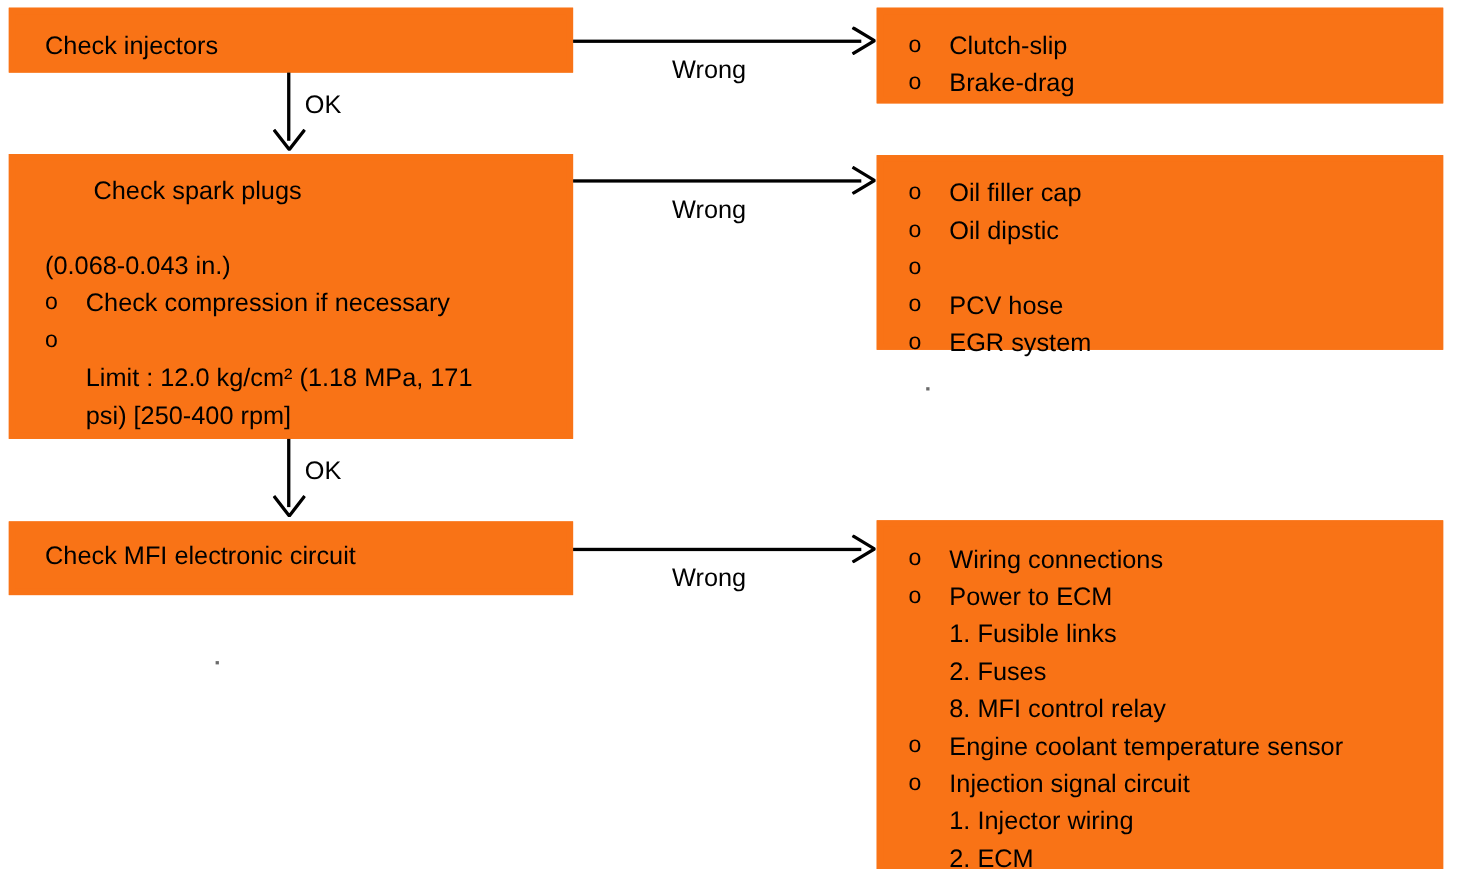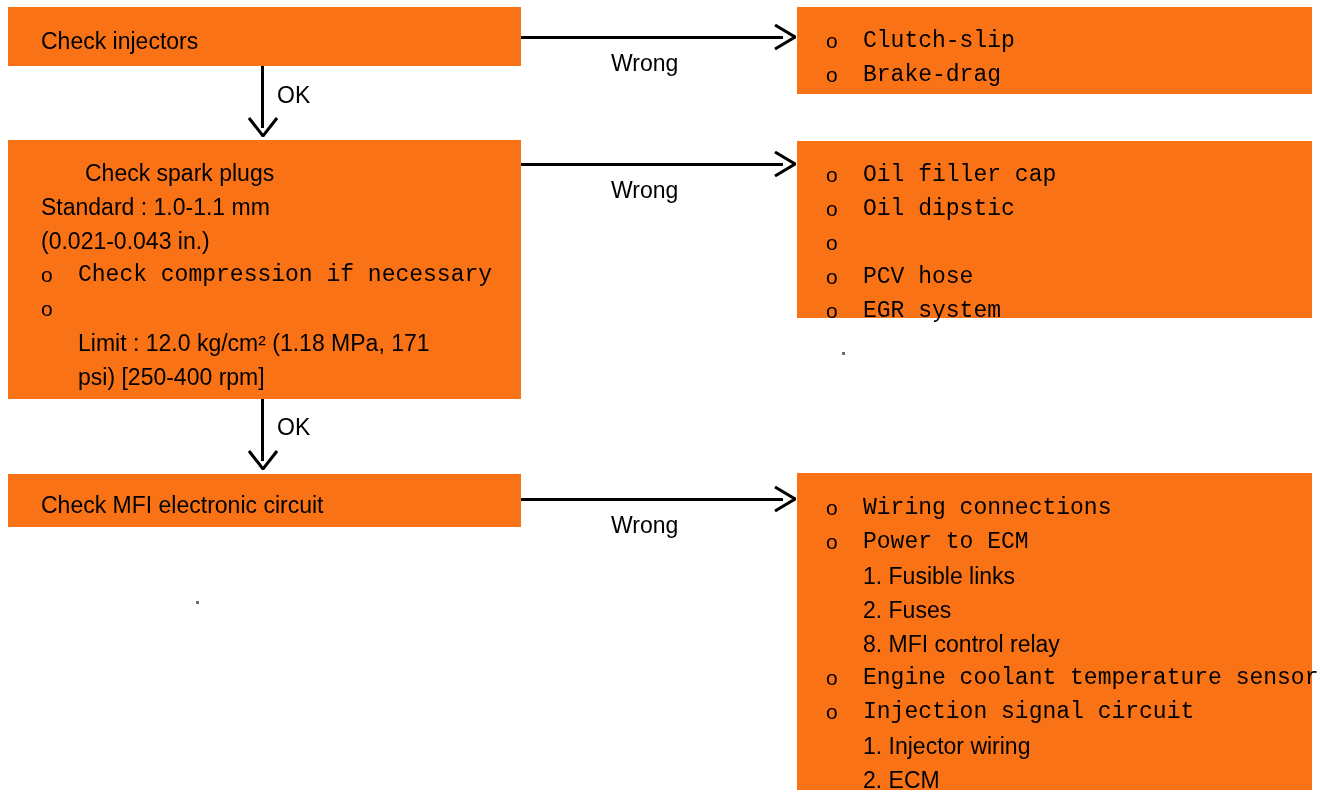--- a/index.html
+++ b/index.html
@@ -46,21 +46,20 @@
     line-height: 34px;
     white-space: nowrap;
   }
   .bullet-mark {
     width: 37px;
     flex: 0 0 37px;
     font-size: 21px;
   }
   .bullet-body {
     flex: 0 1 auto;
-    font-family: Liberation Mono, monospace;
   }
   .num-row {
     position: absolute;
     font-size: 23px;
     line-height: 34px;
     white-space: nowrap;
   }
   .cont-row {
     position: absolute;
     font-size: 23px;
@@ -128,22 +127,21 @@
       <span class="bullet-body">Clutch-slip</span>
     </div>
     <div class="bullet-row" style="left:23px; top:45px;">
       <span class="bullet-mark">o</span>
       <span class="bullet-body">Brake-drag</span>
     </div>
   </div>
 
   <div class="box" style="left:8px; top:140px; width:513px; height:259px;">
     <div class="box-text" style="left:27px; top:10px;margin-left:44px;">Check spark plugs</div>
-    <div class="plain-line" style="left:27px; top:44px;">Standard : 1.0-1.1 mm</div>
-    <div class="plain-line" style="left:27px; top:78px;">(0.021-0.043 in.)</div>
+    <div class="plain-line" style="left:27px; top:78px;">(0.068-0.043 in.)</div>
 
     <div class="bullet-row" style="left:27px; top:112px;">
       <span class="bullet-mark">o</span>
       <span class="bullet-body">Check compression if necessary</span>
     </div>
     <div class="bullet-row" style="left:27px; top:146px;">
       <span class="bullet-mark">o</span>
     </div>
     <div class="cont-row" style="left:64px; top:180px;">Limit : 12.0 kg/cm² (1.18 MPa, 171</div>
     <div class="cont-row" style="left:64px; top:214px;">psi) [250-400 rpm]</div>
@@ -176,21 +174,21 @@
     <div class="bullet-row" style="left:23px; top:113px;">
       <span class="bullet-mark">o</span>
       <span class="bullet-body">PCV hose</span>
     </div>
     <div class="bullet-row" style="left:23px; top:147px;">
       <span class="bullet-mark">o</span>
       <span class="bullet-body">EGR system</span>
     </div>
   </div>
 
-  <div class="box" style="left:8px; top:474px; width:513px; height:53px;">
+  <div class="box" style="left:8px; top:474px; width:513px; height:67px;">
     <div class="box-text" style="left:27px; top:8px;">Check MFI electronic circuit</div>
   </div>
 
   <div class="h-line" style="left:521px; top:498px; width:262px; height:3px;"></div>
   <svg class="arrow-right" style="left:774px; top:486px;" viewBox="0 0 22 26">
     <path d="M1 1 L21 13 L1 25" fill="none" stroke="#000000" stroke-width="3"></path>
   </svg>
   <div class="edge-label" style="left:611px; top:511px;">Wrong</div>
 
   <div class="box" style="left:797px; top:473px; width:515px; height:317px;">

